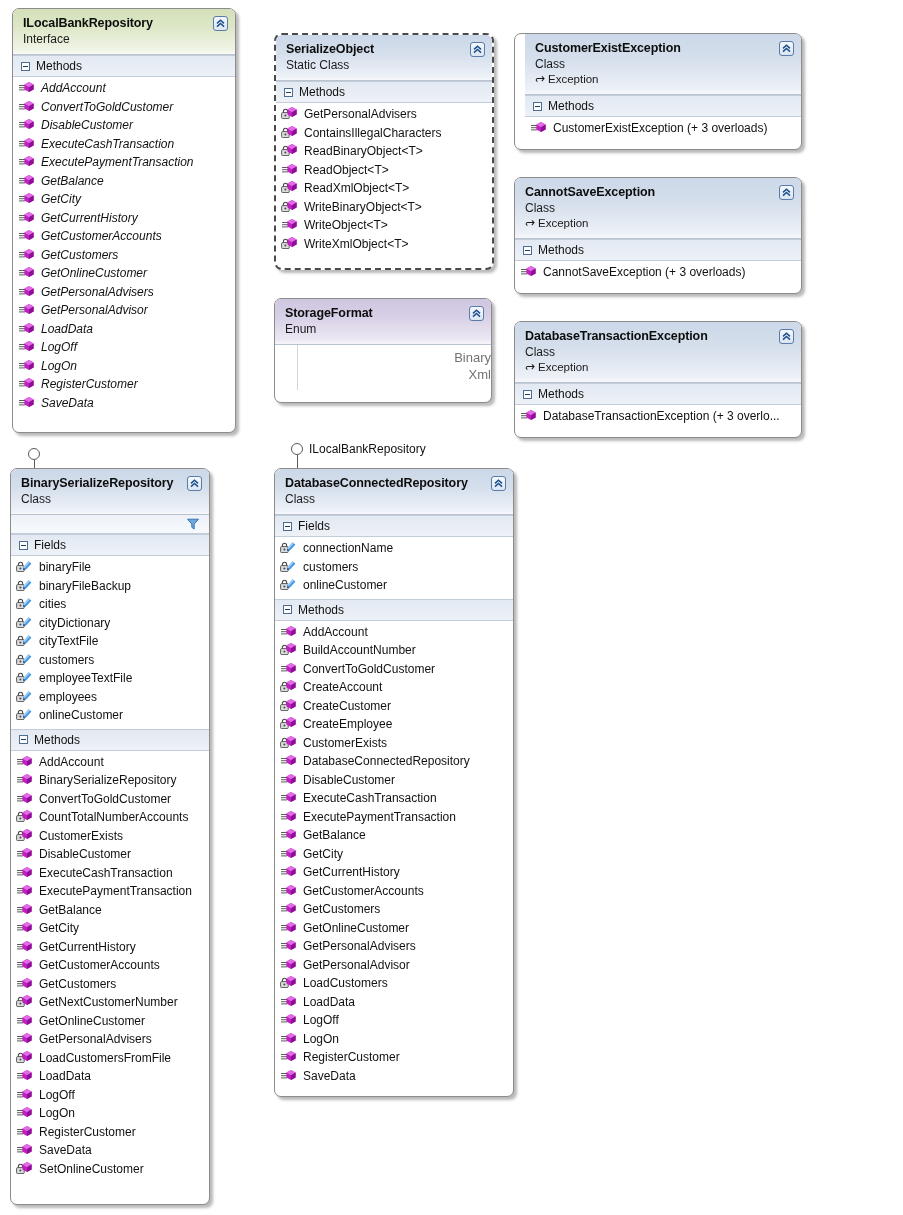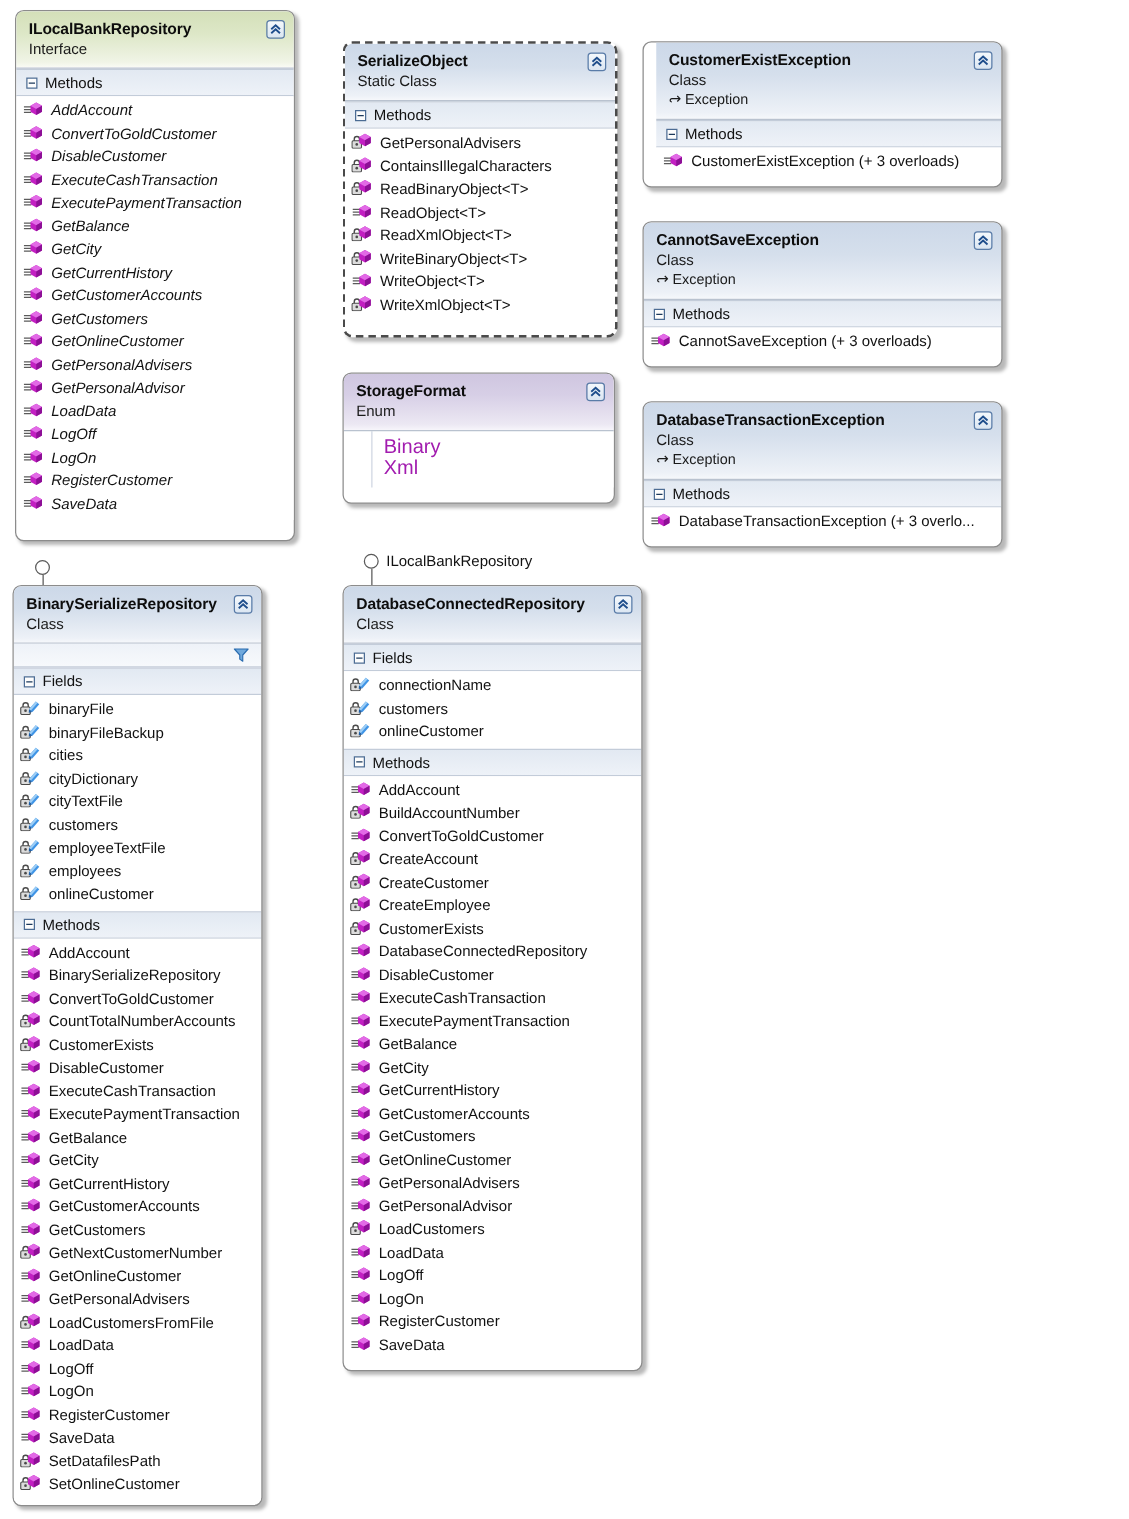--- a/index.html
+++ b/index.html
@@ -147,24 +147,25 @@
   .row .ico svg { position: absolute; left: 0; top: 0; }
 
   
   .enumbody {
     background: #fff;
     border-left: 1px solid #cfd6e2;
     margin-left: 22px;
     padding: 4px 0 7px 0;
   }
   .enumbody .erow {
-    font-size: 16px;
-    color: #a21caf;
+    font-size: 13px;
+    color: #737373;
     line-height: 17px;
     padding-left: 9px;
+    text-align: right;
   }
 
   
   .lolli { position: absolute; }
   .lolli .circle {
     width: 12px; height: 12px;
     border: 1.4px solid #5a5a5a;
     border-radius: 50%;
     background: #fff;
     position: absolute; left: 0; top: 0;
@@ -1459,39 +1460,20 @@
             </span>
             <span style="position:absolute;left:4px;top:0">
               <svg width="12" height="12" viewBox="0 0 12 12">
                 <polygon points="6,1 10.6,3.6 10.6,8.4 6,11 1.4,8.4 1.4,3.6" fill="#c21fc2"></polygon>
                 <polygon points="6,1 10.6,3.6 6,6.2 1.4,3.6" fill="#e26ae6"></polygon>
                 <polygon points="6,6.2 10.6,3.6 10.6,8.4 6,11" fill="#8d0f96"></polygon>
               </svg>
             </span>
           </span>
           <span class="lbl">SaveData</span>
-        </div>
-        <div class="row">
-          <span class="ico">
-            <span style="position:absolute;left:-1px;top:1px">
-              <svg width="9" height="11" viewBox="0 0 9 11">
-                <path d="M2.4 5 V3.3 a2.1 2.1 0 0 1 4.2 0 V5" fill="none" stroke="#4a4a4a" stroke-width="1.1"></path>
-                <rect x="0.6" y="4.6" width="7.6" height="6" rx="1" fill="#dcdcdc" stroke="#4a4a4a" stroke-width="0.9"></rect>
-                <circle cx="4.4" cy="7.5" r="1.05" fill="#4a4a4a"></circle>
-              </svg>
-            </span>
-            <span style="position:absolute;left:4px;top:-1px">
-              <svg width="12" height="12" viewBox="0 0 12 12">
-                <polygon points="6,1 10.6,3.6 10.6,8.4 6,11 1.4,8.4 1.4,3.6" fill="#c21fc2"></polygon>
-                <polygon points="6,1 10.6,3.6 6,6.2 1.4,3.6" fill="#e26ae6"></polygon>
-                <polygon points="6,6.2 10.6,3.6 10.6,8.4 6,11" fill="#8d0f96"></polygon>
-              </svg>
-            </span>
-          </span>
-          <span class="lbl">SetDatafilesPath</span>
         </div>
         <div class="row">
           <span class="ico">
             <span style="position:absolute;left:-1px;top:1px">
               <svg width="9" height="11" viewBox="0 0 9 11">
                 <path d="M2.4 5 V3.3 a2.1 2.1 0 0 1 4.2 0 V5" fill="none" stroke="#4a4a4a" stroke-width="1.1"></path>
                 <rect x="0.6" y="4.6" width="7.6" height="6" rx="1" fill="#dcdcdc" stroke="#4a4a4a" stroke-width="0.9"></rect>
                 <circle cx="4.4" cy="7.5" r="1.05" fill="#4a4a4a"></circle>
               </svg>
             </span>

